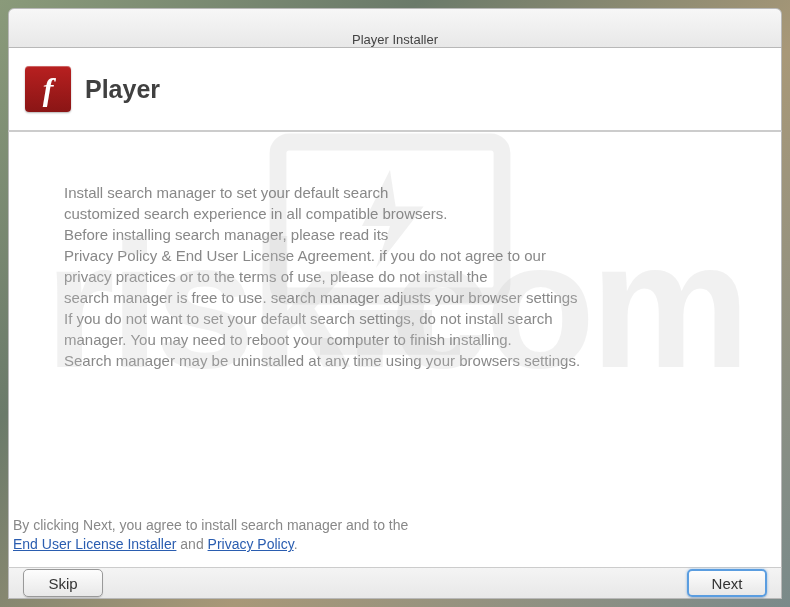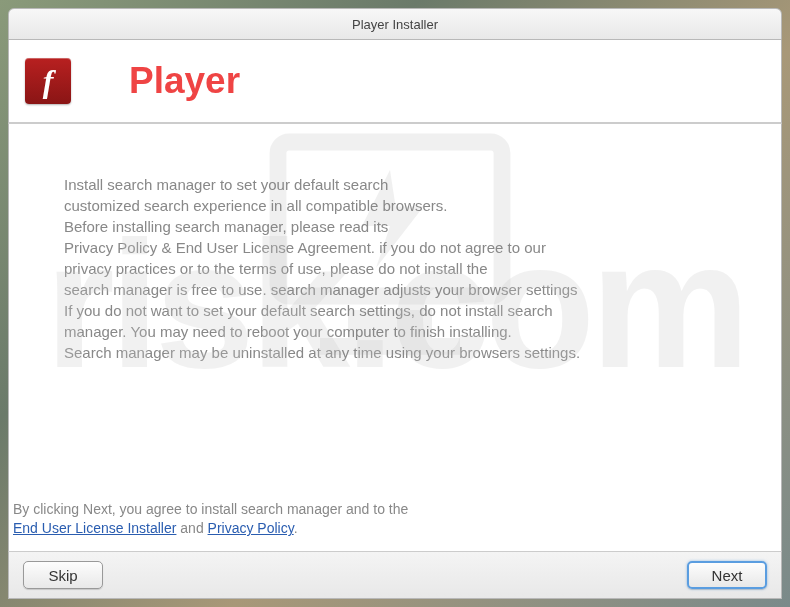--- a/index.html
+++ b/index.html
@@ -37,27 +37,27 @@
       position: absolute;
       top: 8px;
       left: 8px;
       right: 8px;
       bottom: 8px;
       background: transparent;
       display: flex;
       flex-direction: column;
     }
     .titlebar {
-      height: 32px;
+      height: 40px;
       background: linear-gradient(to bottom, #f7f7f7, #e8e8e8);
       border: 1px solid #b8b8b8;
       border-top-left-radius: 6px;
       border-top-right-radius: 6px;
       display: flex;
-      align-items: center;
+      align-items: flex-end;
       justify-content: center;
       font-size: 13px;
       color: #444;
       position: relative;
     }
     .header {
       background: #fff;
       border-left: 1px solid #b8b8b8;
       border-right: 1px solid #b8b8b8;
       border-bottom: 2px solid #ccc;
@@ -75,24 +75,23 @@
       align-items: center;
       justify-content: center;
       font-size: 32px;
       font-weight: bold;
       font-style: italic;
       color: #fff;
       font-family: Georgia, serif;
       box-shadow: inset 0 1px 0 rgba(255,255,255,0.3), 0 1px 2px rgba(0,0,0,0.3);
     }
     .header-title {
-      font-size: 37px;
+      font-size: 25px;
       font-weight: 600;
-      color: #ef4444;
-      margin-left: 44px;
+      color: #404040;
     }
     .content {
       flex: 1;
       background: #fff;
       border-left: 1px solid #b8b8b8;
       border-right: 1px solid #b8b8b8;
       padding: 50px 55px 20px 55px;
       position: relative;
     }
     .body-text {
@@ -108,21 +107,21 @@
       font-size: 14px;
       color: #888;
       line-height: 1.4;
     }
     .footer-note a {
       color: #2a5db0;
       text-decoration: underline;
       cursor: pointer;
     }
     .button-bar {
-      height: 48px;
+      height: 32px;
       background: linear-gradient(to bottom, #f4f4f4, #e8e8e8);
       border: 1px solid #b8b8b8;
       border-top: 1px solid #ccc;
       display: flex;
       align-items: center;
       justify-content: space-between;
       padding: 0 14px;
     }
     .btn {
       min-width: 80px;

